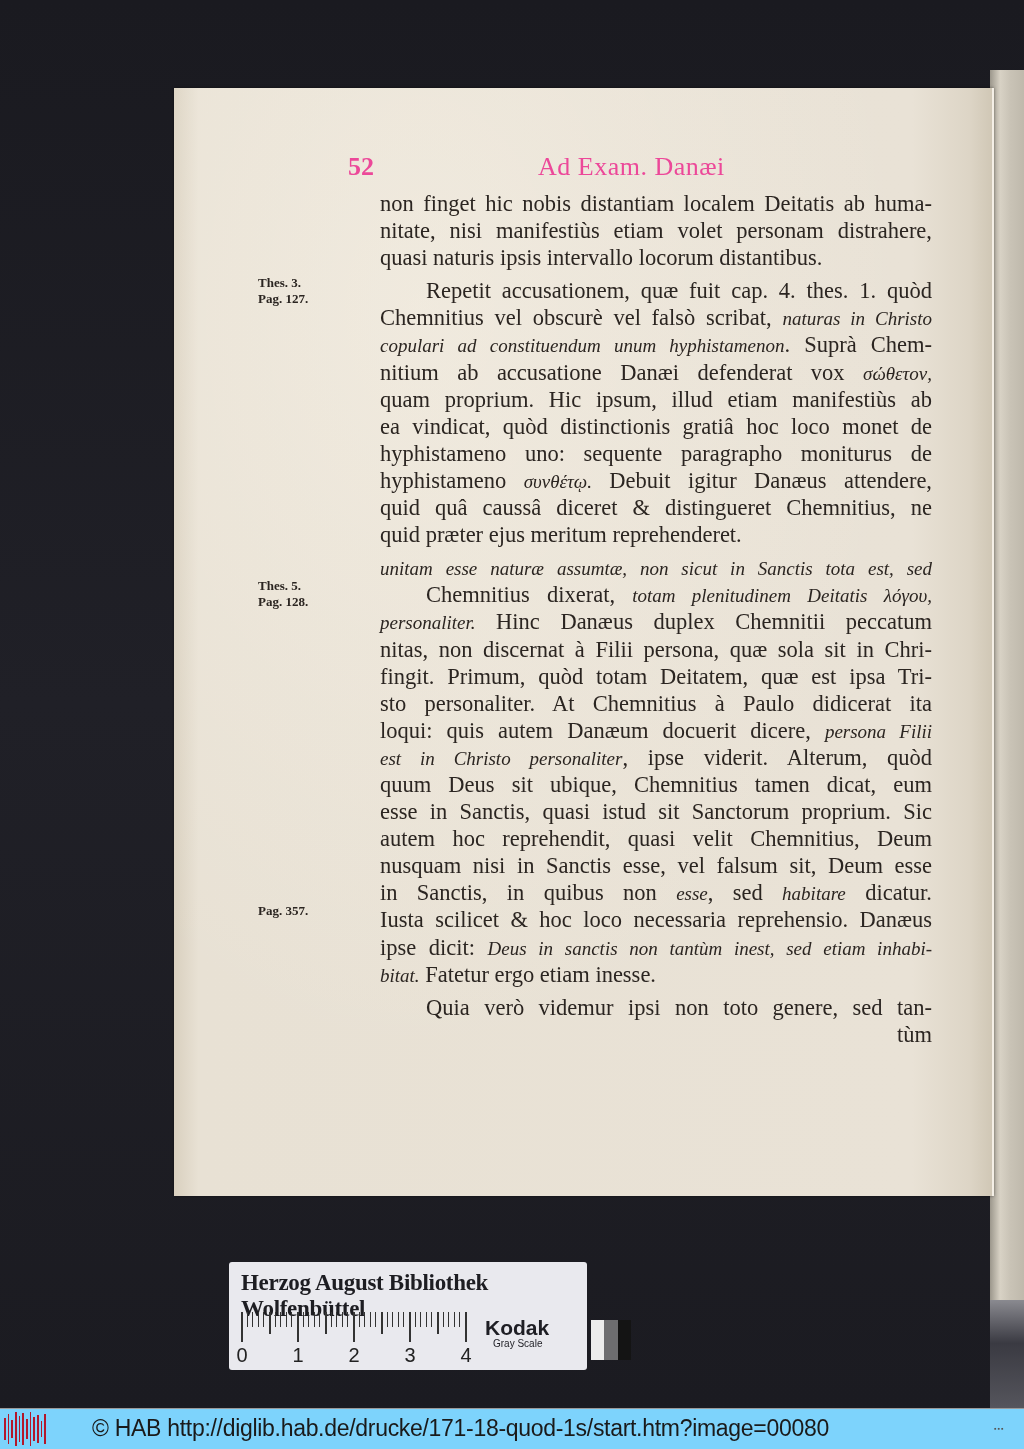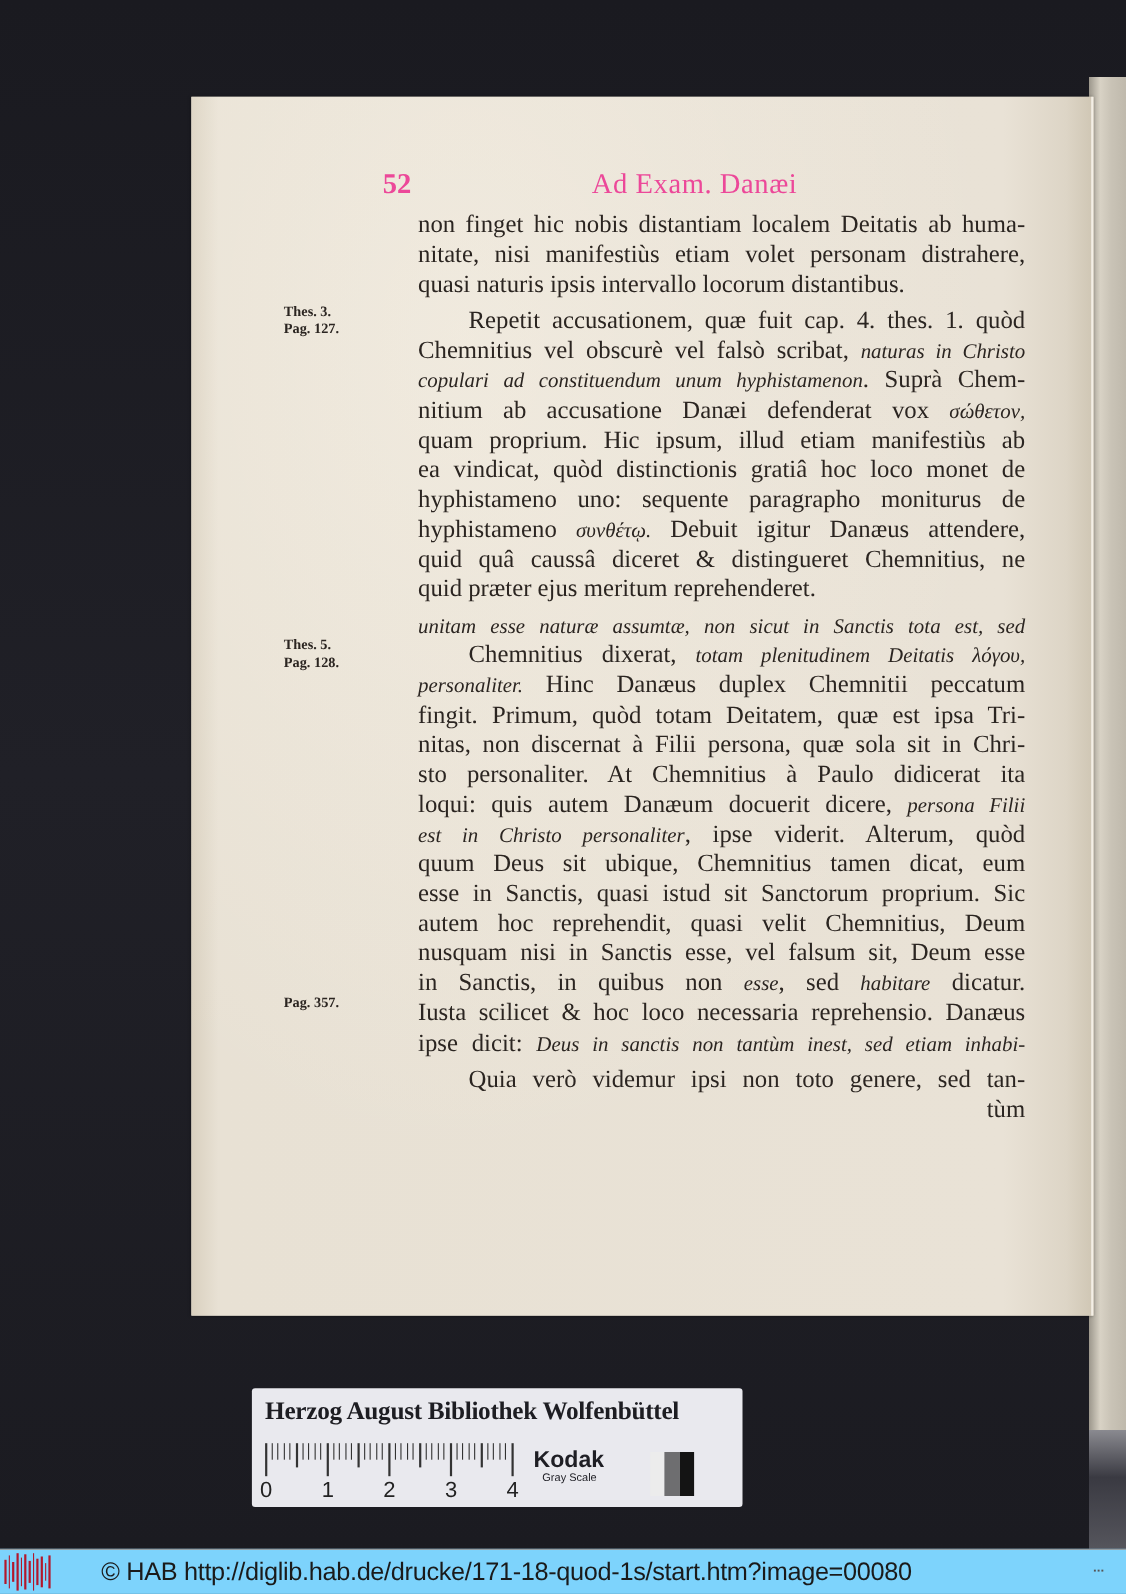--- a/index.html
+++ b/index.html
@@ -52,21 +52,21 @@
     .text-block .line.last { text-align-last: left; }
     .text-block .line.indent { padding-left: 46px; }
     .text-block .line.right { text-align-last: right; }
     .text-block i { font-style: italic; font-size: 19px; }
     .para-gap { height: 6px; }
     .margin-note {
       position: absolute; left: 258px; width: 100px;
       color: #2b2521; font-size: 13px; line-height: 16px; font-weight: bold;
     }
     .label-card {
-      position: absolute; left: 229px; top: 1262px; width: 446px; height: 108px;
+      position: absolute; left: 229px; top: 1262px; width: 358px; height: 108px;
       background: #e9e9ee; border-radius: 3px;
     }
     .label-title {
       position: absolute; left: 12px; top: 8px; font-size: 23px; font-weight: bold;
       color: #1d1d22; font-family: "Liberation Serif", serif; letter-spacing: -0.3px;
     }
     .ruler {
       position: absolute; left: 12px; top: 50px; width: 236px; height: 56px;
     }
     .ruler-major { position: absolute; top: 0; width: 2px; height: 30px; background: #333; }
@@ -144,32 +144,33 @@
     <span class="line">quam proprium.   Hic ipsum, illud etiam manifestiùs ab</span>
     <span class="line">ea vindicat, quòd distinctionis gratiâ hoc loco monet de</span>
     <span class="line">hyphistameno uno: sequente paragrapho moniturus de</span>
     <span class="line">hyphistameno <i>συνθέτῳ.</i> Debuit igitur Danæus attendere,</span>
     <span class="line">quid quâ caussâ diceret &amp; distingueret Chemnitius, ne</span>
     <span class="line last">quid præter ejus meritum reprehenderet.</span>
     <div class="para-gap"></div>
     <span class="line"><i>unitam esse naturæ assumtæ, non sicut in Sanctis tota est, sed</i></span>
     <span class="line indent">Chemnitius dixerat, <i>totam plenitudinem Deitatis λόγου,</i></span>
     <span class="line"><i>personaliter.</i>  Hinc Danæus duplex Chemnitii peccatum</span>
+    <span class="line">nitas, non discernat à Filii persona, quæ sola sit in Chri-</span>
     <span class="line">fingit. Primum, quòd totam Deitatem, quæ est ipsa Tri-</span>
-    <span class="line">nitas, non discernat à Filii persona, quæ sola sit in Chri-</span>
     <span class="line">sto personaliter.     At Chemnitius à Paulo didicerat ita</span>
     <span class="line">loqui: quis autem Danæum docuerit dicere, <i>persona Filii</i></span>
     <span class="line"><i>est in Christo personaliter</i>, ipse viderit.    Alterum, quòd</span>
     <span class="line">quum Deus sit ubique, Chemnitius tamen dicat, eum</span>
     <span class="line">esse in Sanctis, quasi istud sit Sanctorum proprium.   Sic</span>
     <span class="line">autem hoc reprehendit, quasi velit Chemnitius, Deum</span>
     <span class="line">nusquam nisi in Sanctis esse, vel falsum sit, Deum esse</span>
     <span class="line">in Sanctis, in quibus non <i>esse</i>, sed <i>habitare</i> dicatur.</span>
     <span class="line">Iusta scilicet &amp; hoc loco necessaria reprehensio. Danæus</span>
     <span class="line">ipse dicit: <i>Deus in sanctis non tantùm inest, sed etiam inhabi-</i></span>
+    <span class="line last"><i>bitat.</i>   Fatetur ergo etiam inesse.</span>
     <div class="para-gap"></div>
     <span class="line indent">Quia verò videmur ipsi non toto genere, sed tan-</span>
     <span class="line right">tùm</span>
   </div>
 
 <div class="label-card">
   <div class="label-title">Herzog August Bibliothek Wolfenbüttel</div>
   <div class="ruler">
     <div id="ruler-marks">
         <div class="ruler-major" style="left: 0px;"></div>

